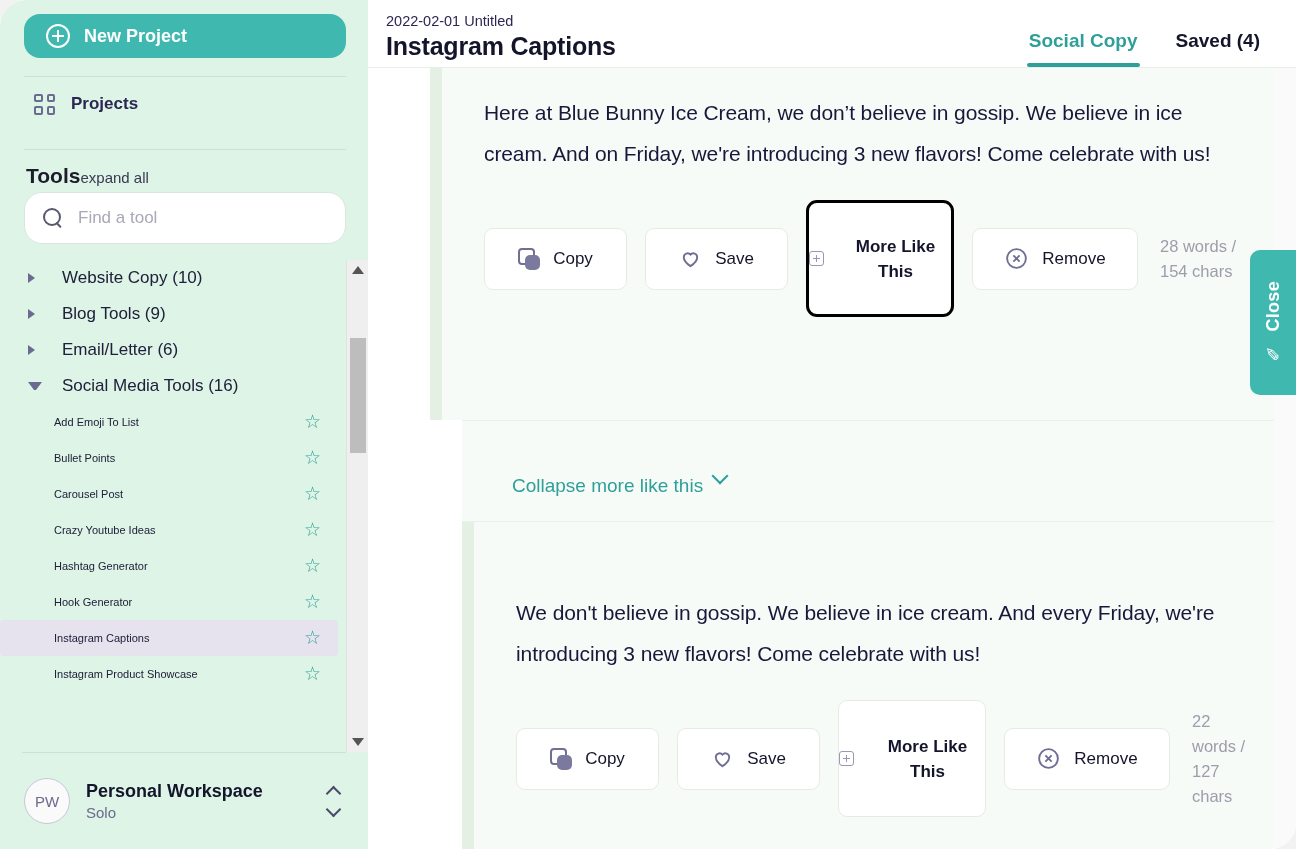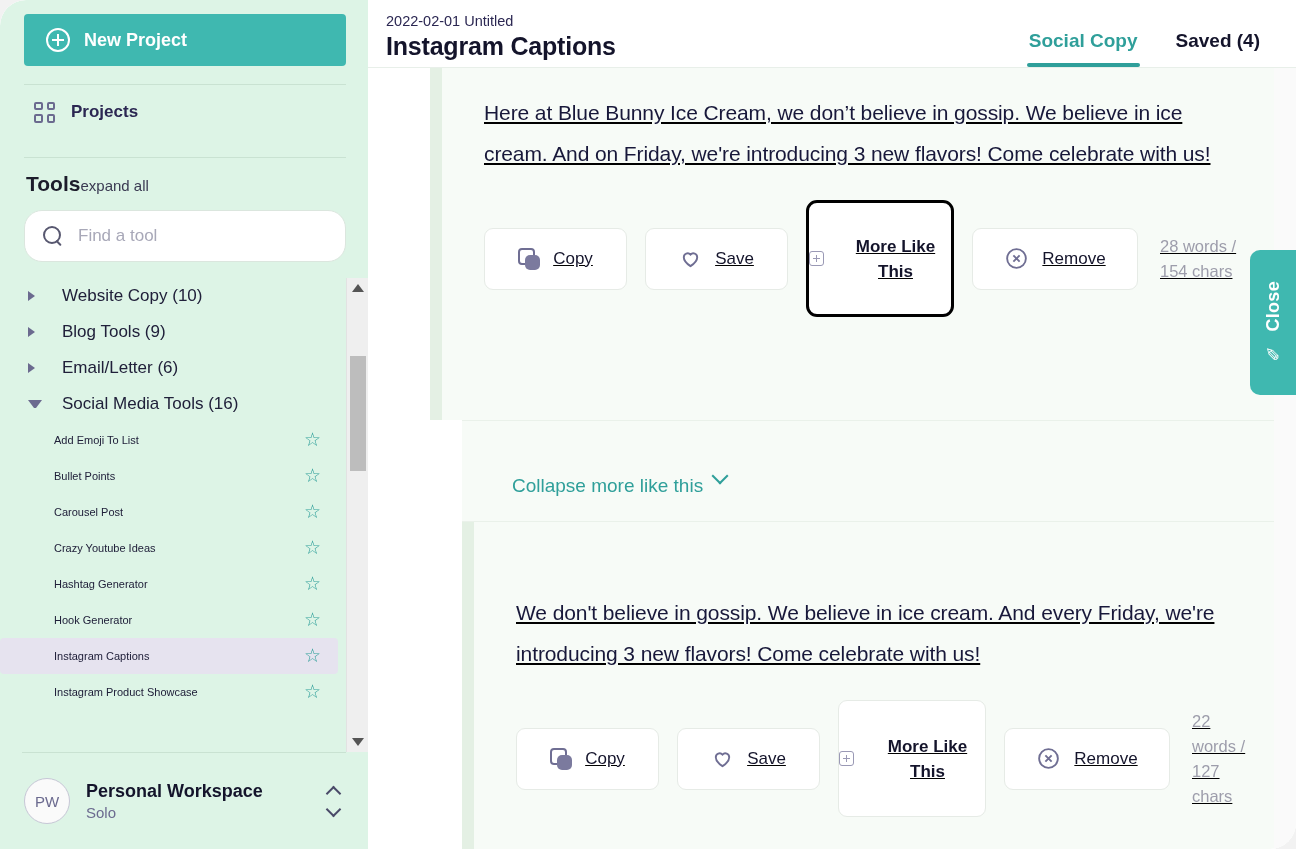--- a/index.html
+++ b/index.html
@@ -29,23 +29,23 @@
     position: relative;
     display: flex;
     flex-direction: column;
     border-top-left-radius: 26px;
   }
   .sidebar-top { padding: 14px 22px 0 24px; }
 
   .new-project-btn {
     display: flex; align-items: center;
     gap: 14px;
-    height: 52px;
+    height: 44px;
     background: #3fb8b0;
-    border-radius: 4px;
+    border-radius: 16px;
     padding: 12px 22px;
     color: #fff;
     font-size: 18px;
     font-weight: bold;
     cursor: pointer;
     user-select: none;
   }
   .plus-circle {
     width: 24px; height: 24px; flex: 0 0 24px;
     border: 2px solid #fff;
@@ -77,21 +77,21 @@
   .projects-label { font-size: 17px; font-weight: bold; color: #2b2752; }
 
   .tools-head {
     display: flex; align-items: baseline; justify-content: flex-start;
     padding: 14px 2px 0 2px;
   }
   .tools-title { font-size: 21px; font-weight: bold; color: #1c1c2b; }
   .expand-all { font-size: 15px; color: #3a3a52; cursor: pointer; }
 
   .search-wrap {
-    margin-top: 14px;
+    margin-top: 4px;
     height: 52px;
     background: #ffffff;
     border: 1px solid #dbe6de;
     border-radius: 18px;
     display: flex; align-items: center;
     padding: 0 18px;
     gap: 14px;
   }
   .search-icon { width: 21px; height: 21px; flex: 0 0 21px; position: relative; }
   .search-icon::before {
@@ -236,21 +236,21 @@
     height: 4px; background: #2f9f9a; border-radius: 2px;
   }
 
   .content-area {
     flex: 1 1 auto; position: relative;
     background: #ffffff;
     display: flex;
     overflow: hidden;
   }
   .gutter { width: 62px; flex: 0 0 62px; background: #ffffff; }
-  .results { flex: 1 1 auto; position: relative; text-decoration: underline; }
+  .results { flex: 1 1 auto; position: relative; }
 
   .card {
     position: relative;
     background: #f7fbf7;
     border-left: 0;
     padding: 0;
   }
   .card .stripe {
     position: absolute; left: 0; top: 0; bottom: 0; width: 12px;
     background: #e4f0e4;

